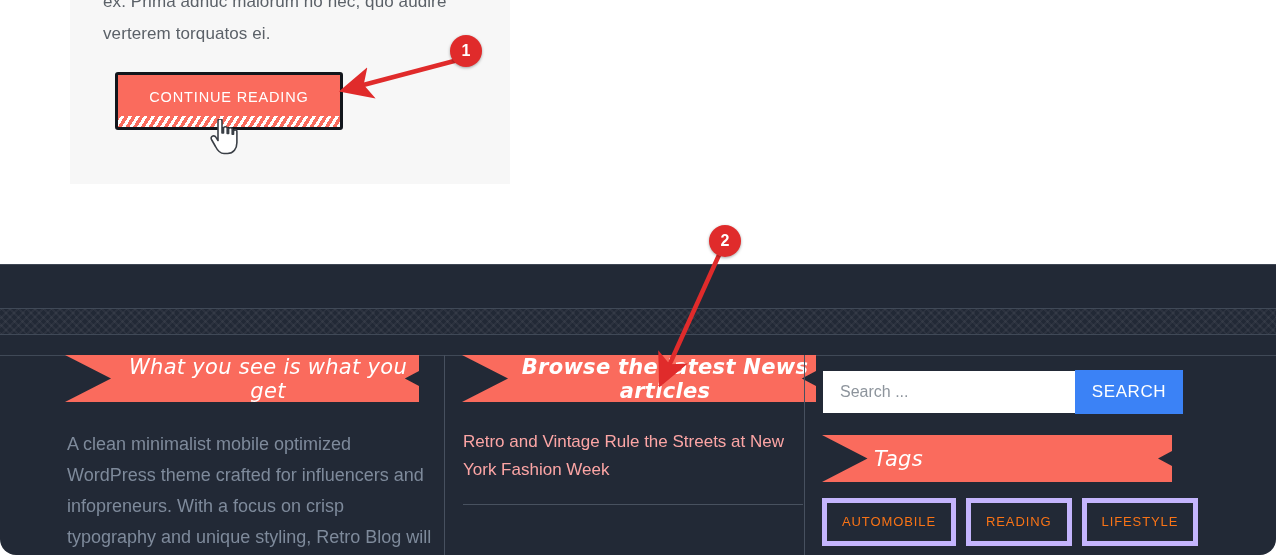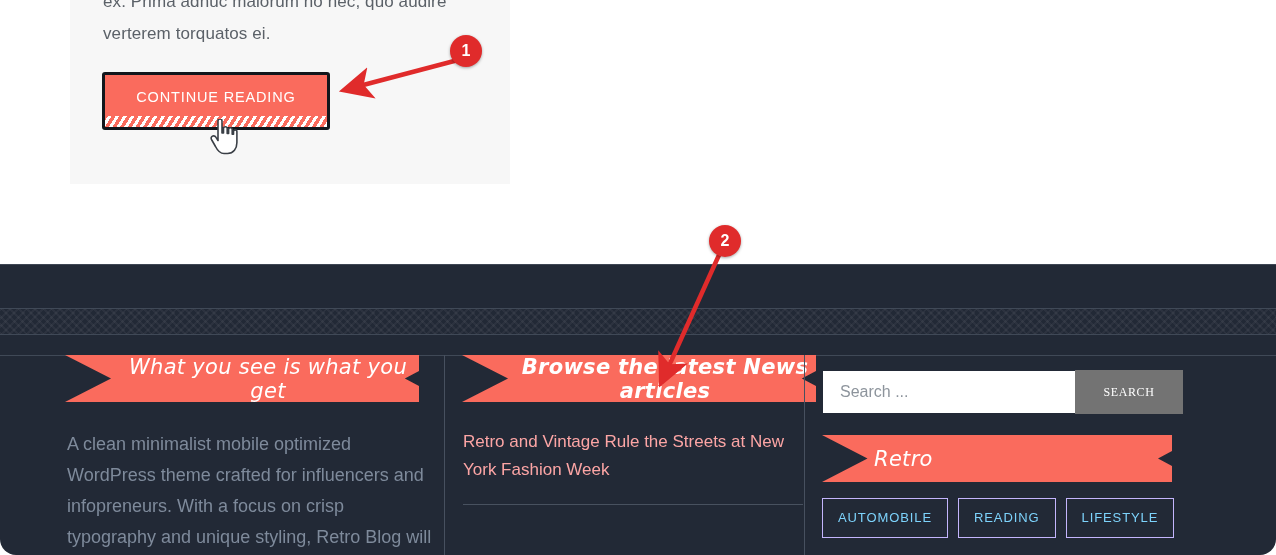--- a/index.html
+++ b/index.html
@@ -22,21 +22,21 @@
     position: absolute;
     left: 33px; top: 46px;
     width: 360px;
     font-size: 17px;
     line-height: 32px;
     color: #5b6168;
     letter-spacing: .1px;
   }
   .continue-btn {
     position: absolute;
-    left: 32px; top: 132px;
+    left: 45px; top: 132px;
     width: 228px; height: 58px;
     background: #fa6b5d;
     border: 3px solid #12161c;
     border-radius: 3px;
     color: #ffffff;
     font-size: 14.5px;
     letter-spacing: .85px;
     display: flex; align-items: center; justify-content: center;
     padding-bottom: 9px;
     cursor: pointer;
@@ -132,33 +132,33 @@
     outline: none;
     font-family: "Liberation Sans", sans-serif;
     font-size: 16px;
     color: #888f98;
     padding: 0 17px;
   }
   .search-input::placeholder { color: #8d949c; }
   .search-btn {
     width: 108px; height: 44px;
     margin-top: -1px;
-    background: #737373;
+    background: #3b82f6;
     color: #ffffff;
     border: none;
-    font-family: Liberation Serif, serif;
-    font-size: 12px;
+    font-family: Liberation Sans, sans-serif;
+    font-size: 17px;
     letter-spacing: .6px;
     cursor: pointer;
   }
 
   .tags-row { margin-left: 17px; margin-top: 16px; display: flex; gap: 10px; }
   .tag {
-    border: 1px solid #c4b5fd;
-    color: #7dd3fc;
+    border: 5px solid #c4b5fd;
+    color: #f97316;
     font-size: 13px;
     letter-spacing: .9px;
     padding: 11px 15px 12px;
     cursor: pointer;
     white-space: nowrap;
   }
 
   
   .anno { position: absolute; z-index: 70; pointer-events: none; }
   .badge {
@@ -214,21 +214,21 @@
       <div class="post-rule"></div>
     </div>
 
     <div class="col three">
       <div class="search-wrap">
         <input class="search-input" type="text" placeholder="Search ..." style="">
         <button class="search-btn">SEARCH</button>
       </div>
 
       <div class="ribbon r3" style="margin-top:22px;">
-        <span>Retro</span>
+        <span>Tags</span>
       </div>
 
       <div class="tags-row">
         <span class="tag">AUTOMOBILE</span>
         <span class="tag">READING</span>
         <span class="tag">LIFESTYLE</span>
       </div>
     </div>
   </div>
 

